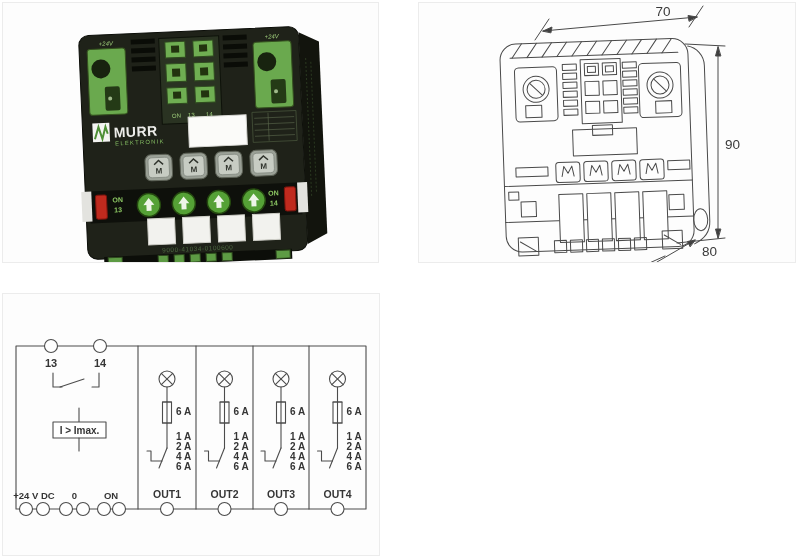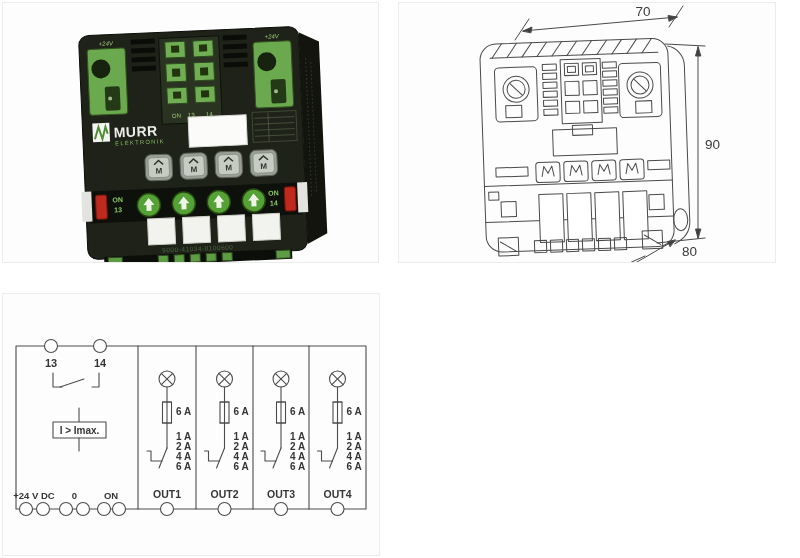--- a/index.html
+++ b/index.html
@@ -1,20 +1,20 @@
 <!DOCTYPE html>
 <html><head>
 <meta charset="utf-8">
 <style>
   html,body{margin:0;padding:0;background:#ffffff;}
   .canvas{position:relative;width:800px;height:558px;background:#ffffff;
           font-family:"Liberation Sans",sans-serif;overflow:hidden;}
   .panel{position:absolute;background:#fdfdfd;border:1px solid #ececec;box-sizing:border-box;}
   #photo-panel{left:2px;top:2px;width:377px;height:261px;}
-  #drawing-panel{left:398px;top:2px;width:378px;height:261px;}
+  #drawing-panel{left:418px;top:2px;width:378px;height:261px;}
   #schematic-panel{left:2px;top:293px;width:378px;height:263px;}
   svg{display:block;}
   .dwg{stroke:#4a4a4a;fill:none;stroke-width:1;stroke-linejoin:round;stroke-linecap:round;}
   .sch{stroke:#4c4c4c;fill:none;stroke-width:1.1;stroke-linejoin:round;stroke-linecap:round;}
   .sch-text{fill:#353535;font-family:"Liberation Sans",sans-serif;font-weight:bold;}
   .dim-text{fill:#3a3a3a;font-family:"Liberation Sans",sans-serif;font-size:13.5px;}
 </style>
 </head>
 <body>
 

